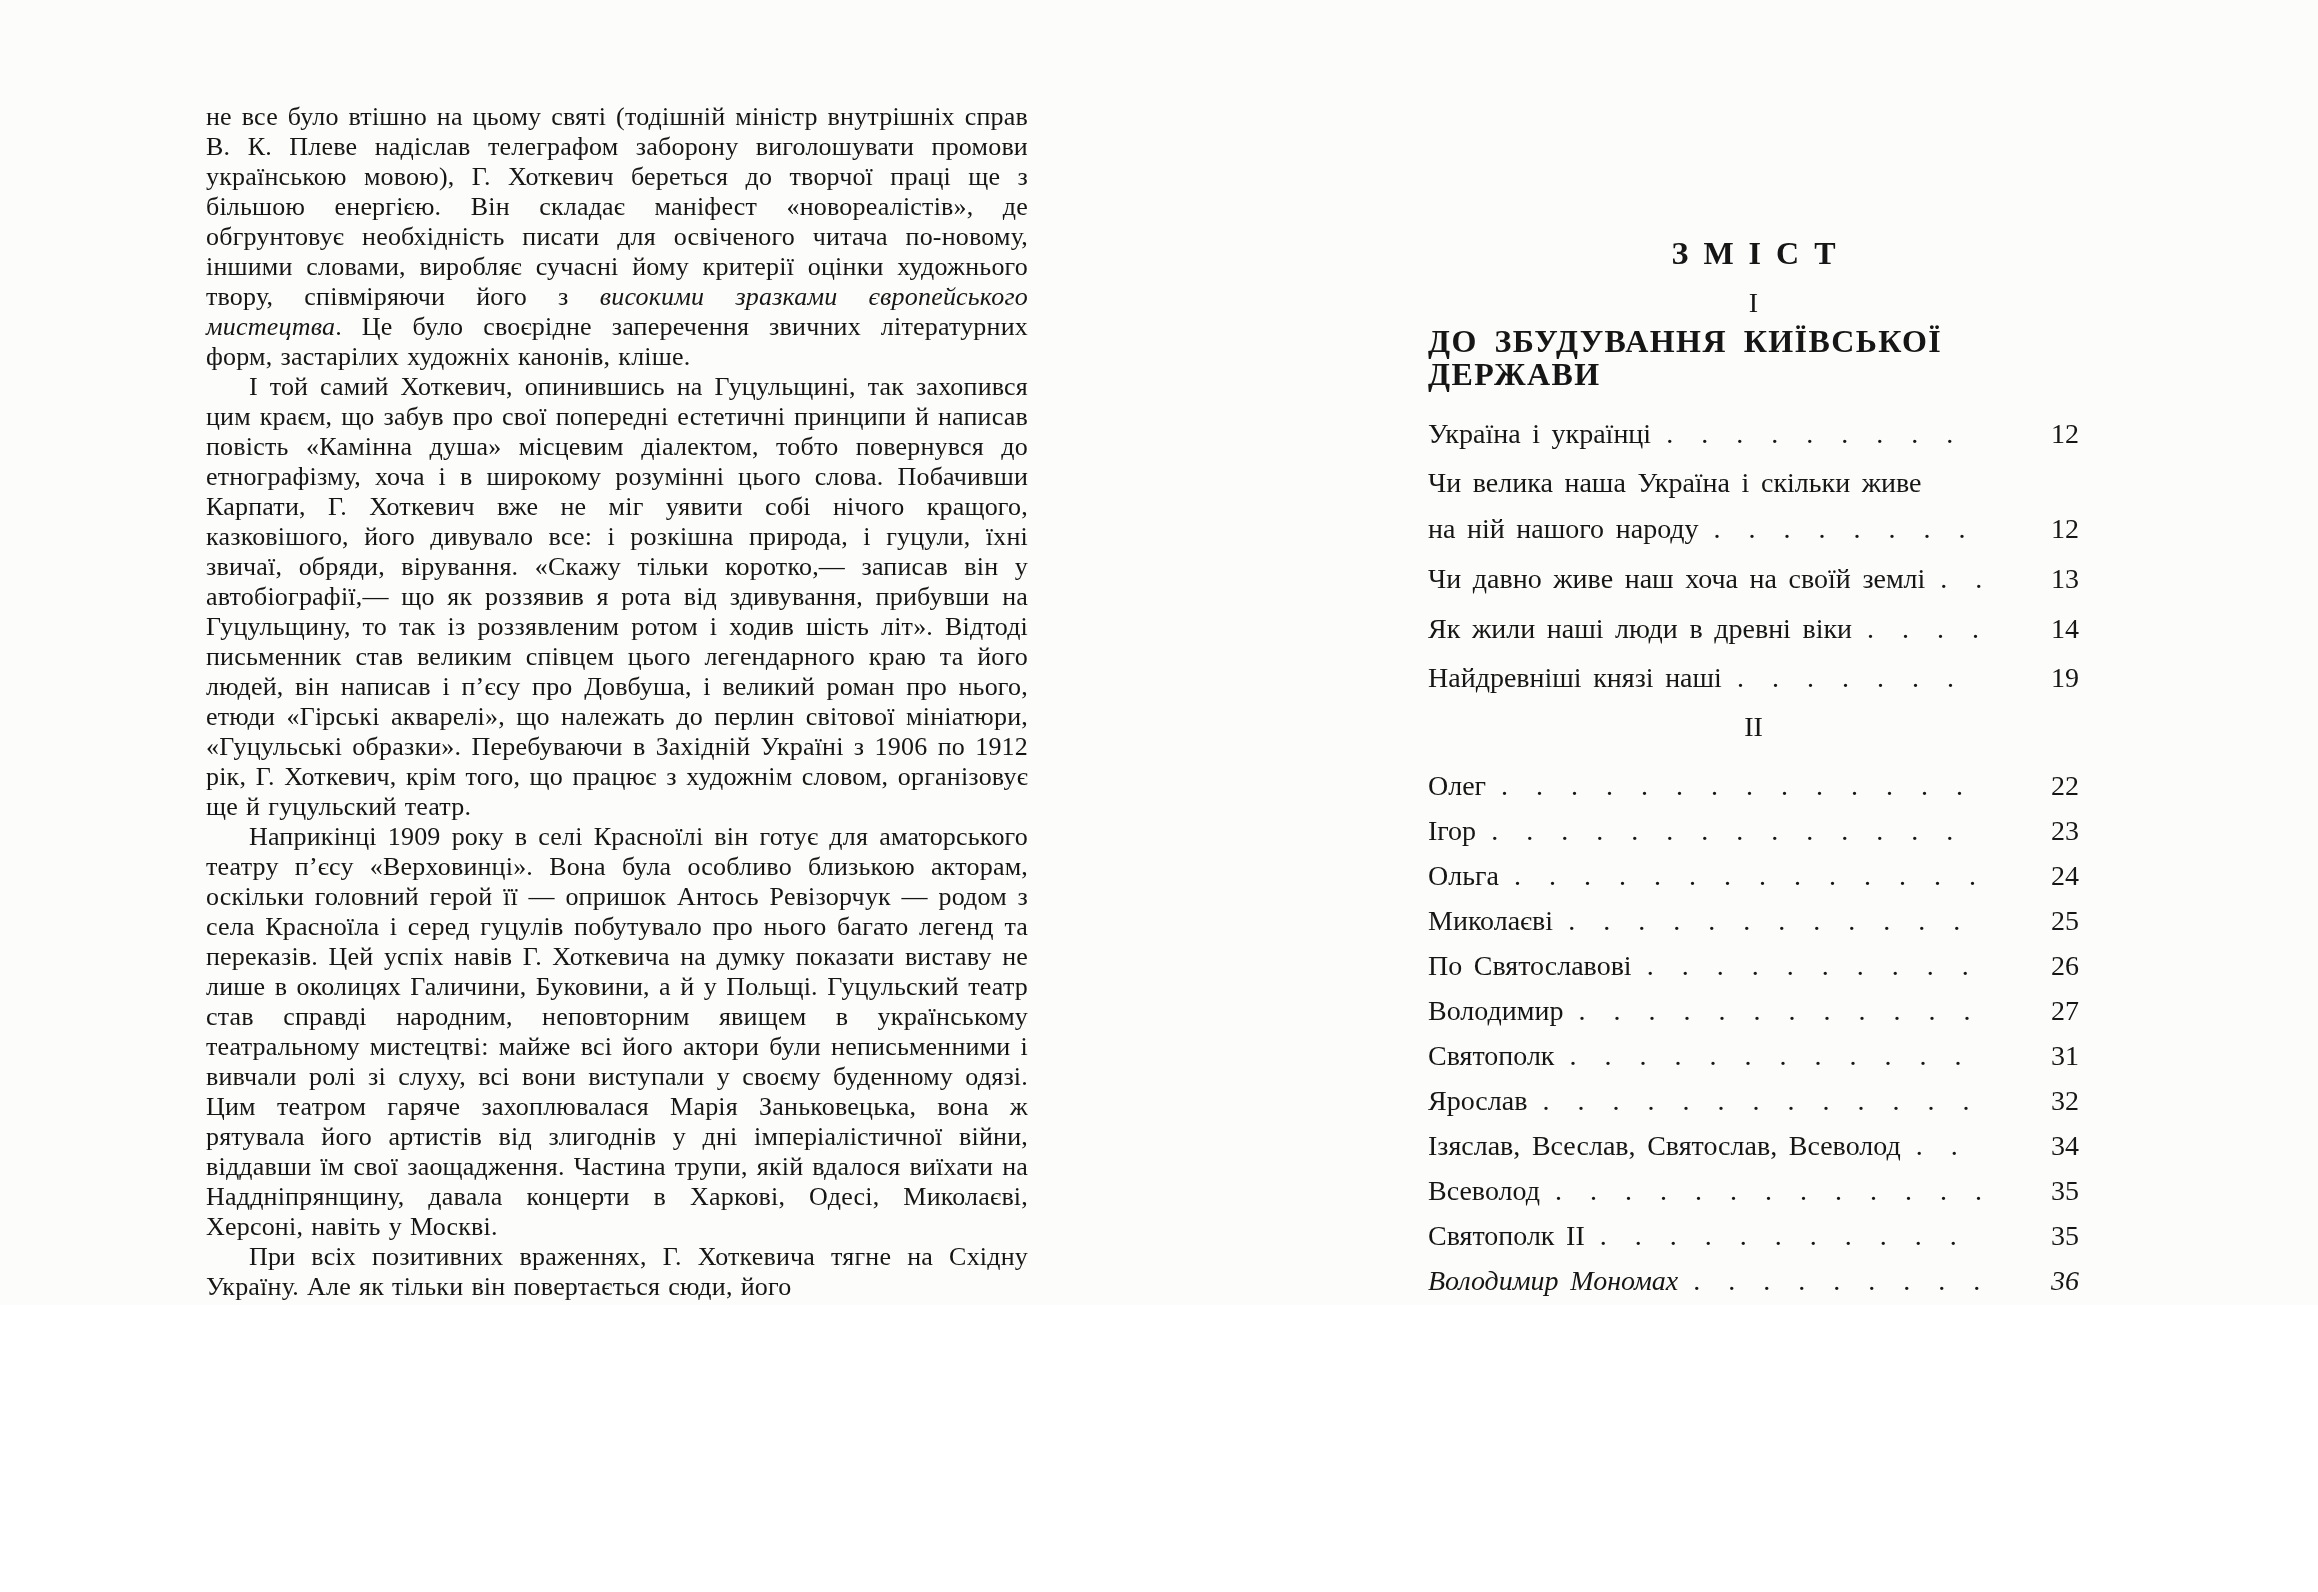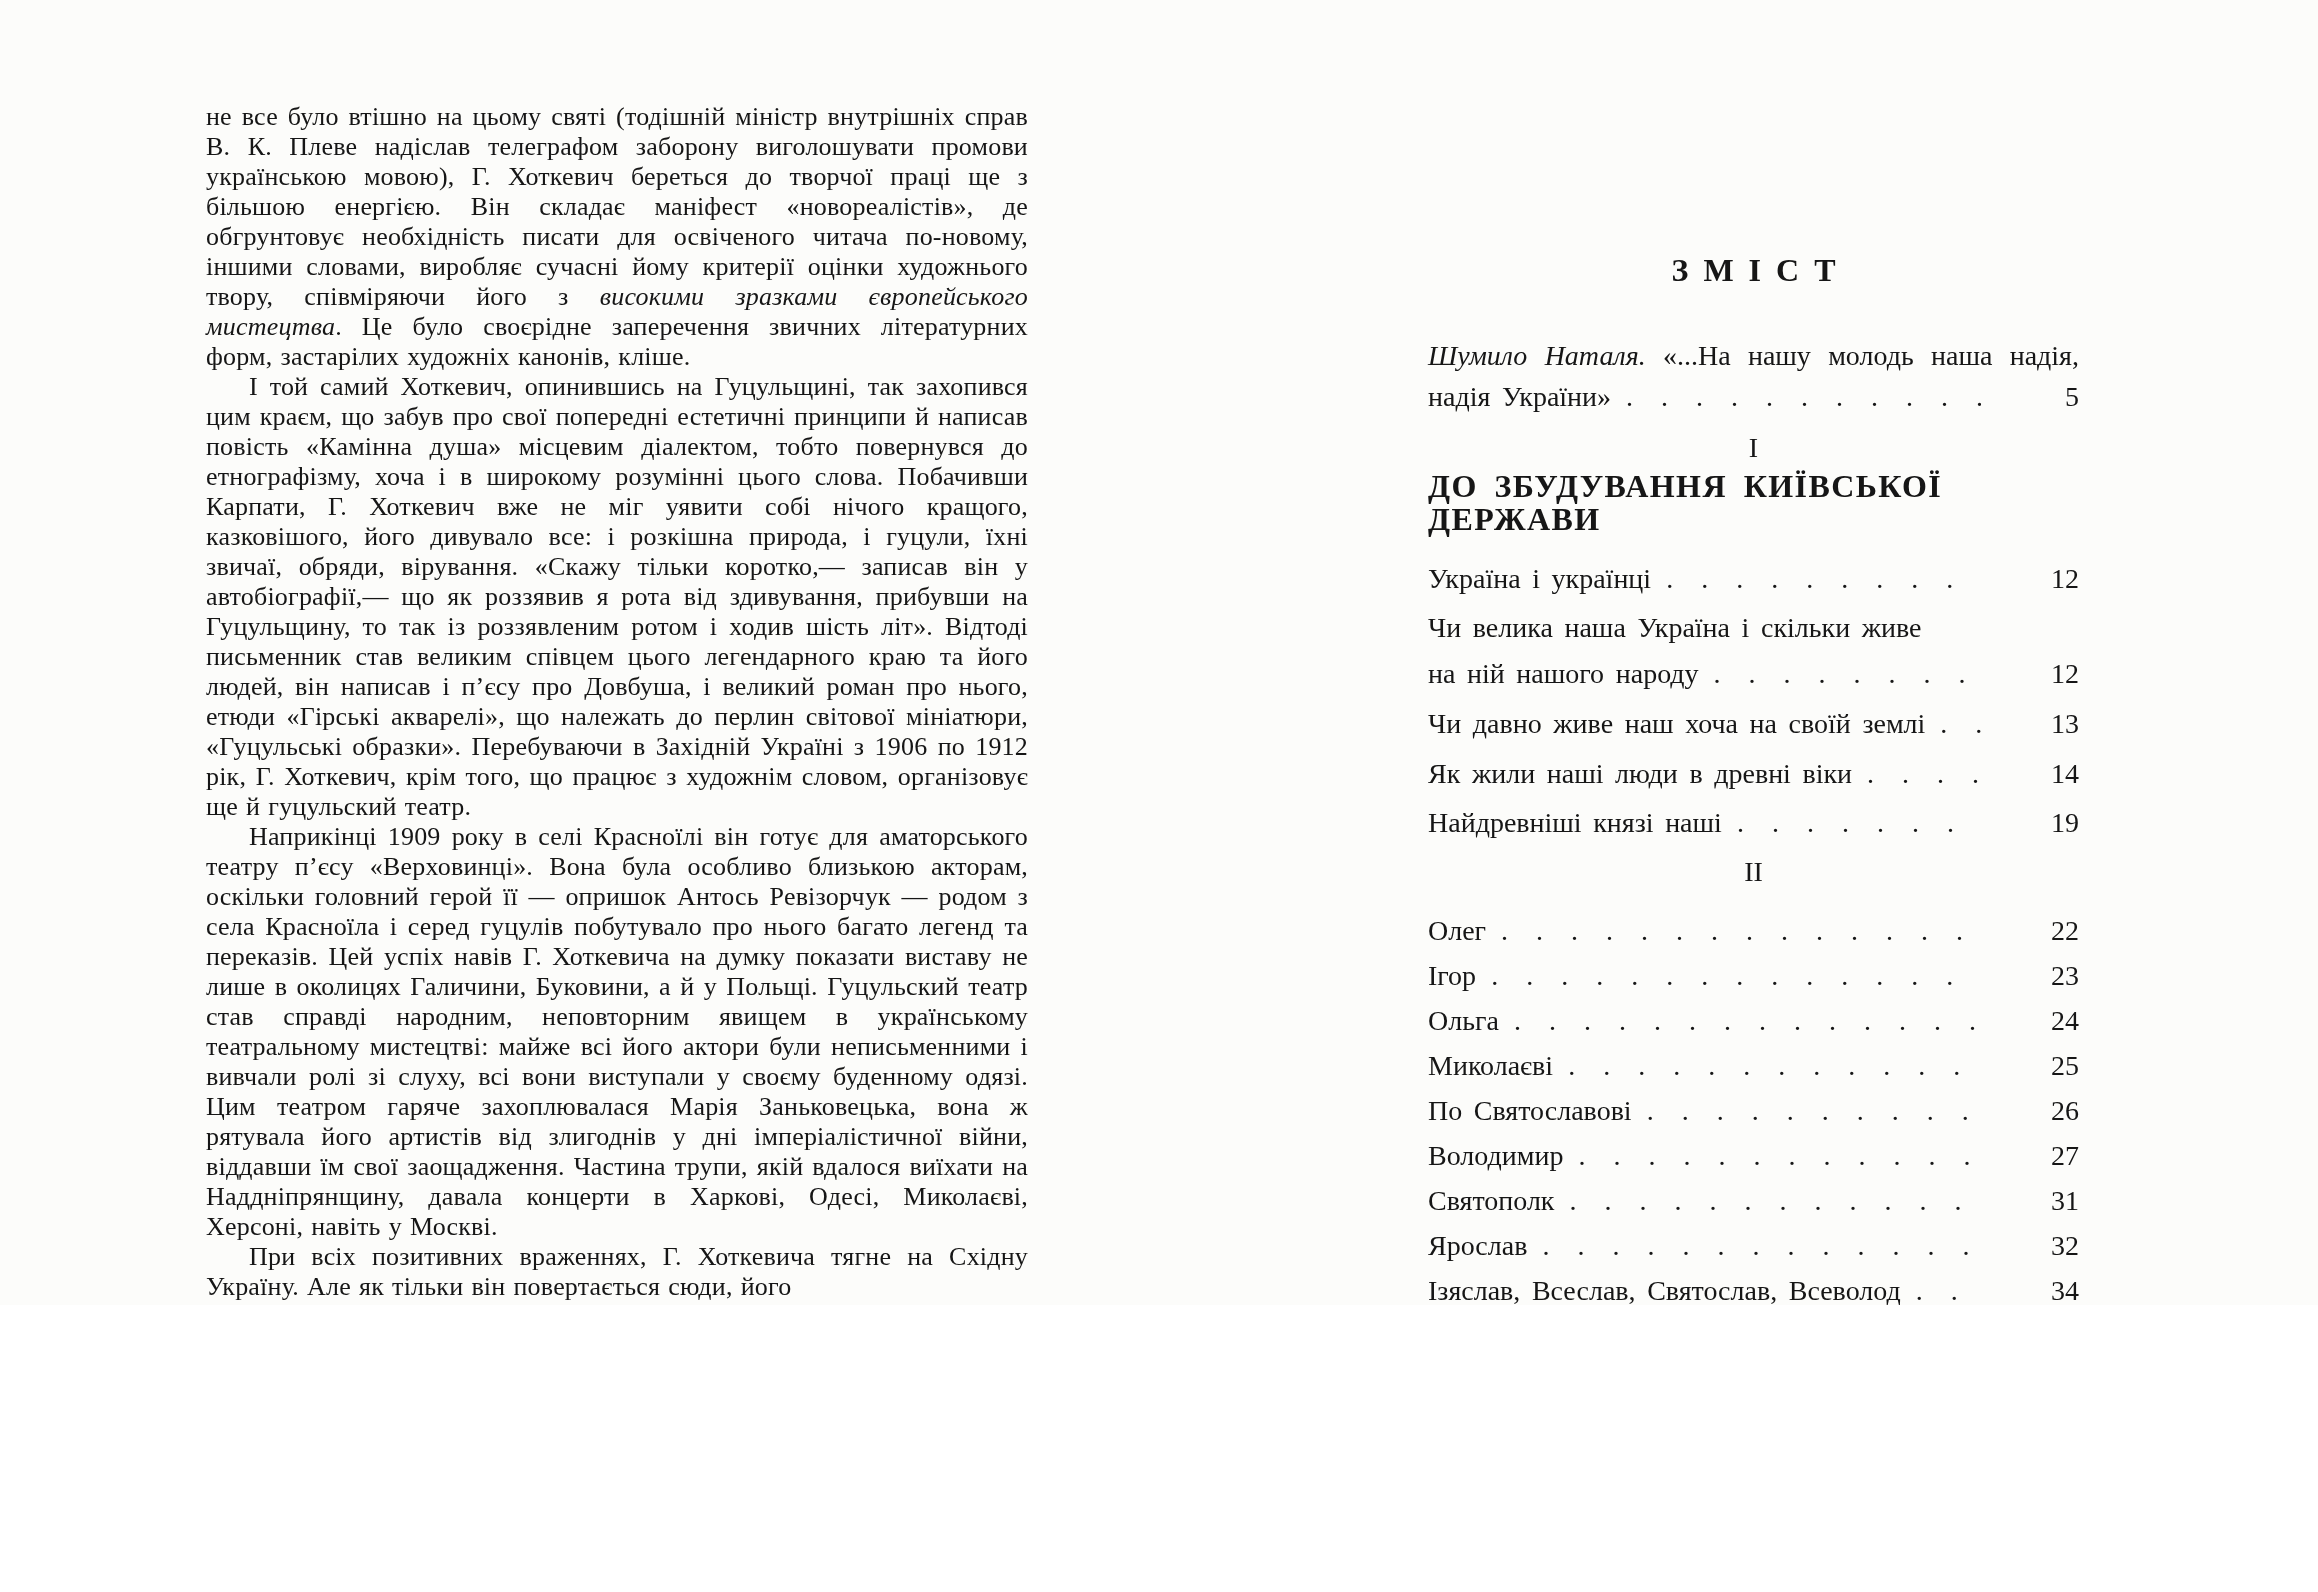--- a/index.html
+++ b/index.html
@@ -22,21 +22,21 @@
   .par{margin:0;}
   .par.indent{text-indent:43px;}
   .emph{font-style:italic;}
   .pagenum-left{
     position:absolute;left:206px;top:1501px;width:822px;
     text-align:center;font-size:27px;
   }
 
   
   .page-right{
-    position:absolute;left:1428px;top:252px;width:651px;
+    position:absolute;left:1428px;top:235px;width:651px;
     font-size:28px;word-spacing:4.6px;
   }
   .toc-title{
     margin:0;padding-left:15px;
     font-size:32px;font-weight:bold;letter-spacing:15px;
     text-align:center;line-height:37px;
   }
   .toc-intro{margin-top:46px;}
   .intro-line1{
     line-height:41px;text-align:justify;text-align-last:justify;
@@ -73,28 +73,20 @@
     <p class="par indent">І той самий Хоткевич, опинившись на Гуцульщині, так захопився цим краєм, що забув про свої попередні естетичні принципи й написав повість «Камінна душа» місцевим діалектом, тобто повернувся до етнографізму, хоча і в широкому розумінні цього слова. Побачивши Карпати, Г. Хоткевич вже не міг уявити собі нічого кращого, казковішого, його дивувало все: і розкішна природа, і гуцули, їхні звичаї, обряди, вірування. «Скажу тільки коротко,— записав він у автобіографії,— що як роззявив я рота від здивування, прибувши на Гуцульщину, то так із роззявленим ротом і ходив шість літ». Відтоді письменник став великим співцем цього легендарного краю та його людей, він написав і п’єсу про Довбуша, і великий роман про нього, етюди «Гірські акварелі», що належать до перлин світової мініатюри, «Гуцульські образки». Перебуваючи в Західній Україні з 1906 по 1912 рік, Г. Хоткевич, крім того, що працює з художнім словом, організовує ще й гуцульский театр.</p>
     <p class="par indent">Наприкінці 1909 року в селі Красноїлі він готує для аматорського театру п’єсу «Верховинці». Вона була особливо близькою акторам, оскільки головний герой її — опришок Антось Ревізорчук — родом з села Красноїла і серед гуцулів побутувало про нього багато легенд та переказів. Цей успіх навів Г. Хоткевича на думку показати виставу не лише в околицях Галичини, Буковини, а й у Польщі. Гуцульский театр став справді народним, неповторним явищем в українському театральному мистецтві: майже всі його актори були неписьменними і вивчали ролі зі слуху, всі вони виступали у своєму буденному одязі. Цим театром гаряче захоплювалася Марія Заньковецька, вона ж рятувала його артистів від злигоднів у дні імперіалістичної війни, віддавши їм свої заощадження. Частина трупи, якій вдалося виїхати на Наддніпрянщину, давала концерти в Харкові, Одесі, Миколаєві, Херсоні, навіть у Москві.</p>
     <p class="par indent">При всіх позитивних враженнях, Г. Хоткевича тягне на Східну Україну. Але як тільки він повертається сюди, його</p>
   </div>
   <div class="pagenum-left">7</div>
 
   <div class="page-right">
 
     <h1 class="toc-title">ЗМІСТ</h1>
 
-    <div class="toc-intro">
-      <div class="intro-line1"><span class="author">Шумило Наталя.</span> <span>«...На нашу молодь наша надія,</span></div>
-      <div class="toc-row intro-row">
-        <span class="lbl">надія України»</span>
-        <span class="dots"></span>
-        <span class="pg">5</span>
-      </div>
-    </div>
 
     <div class="sec-num">І</div>
     <div class="sec-head">ДО ЗБУДУВАННЯ КИЇВСЬКОЇ ДЕРЖАВИ</div>
 
     <div class="toc-entries sec1">
       <div class="toc-row">
         <span class="lbl">Україна і українці</span>
         <span class="dots"></span>
         <span class="pg">12</span>
       </div>

